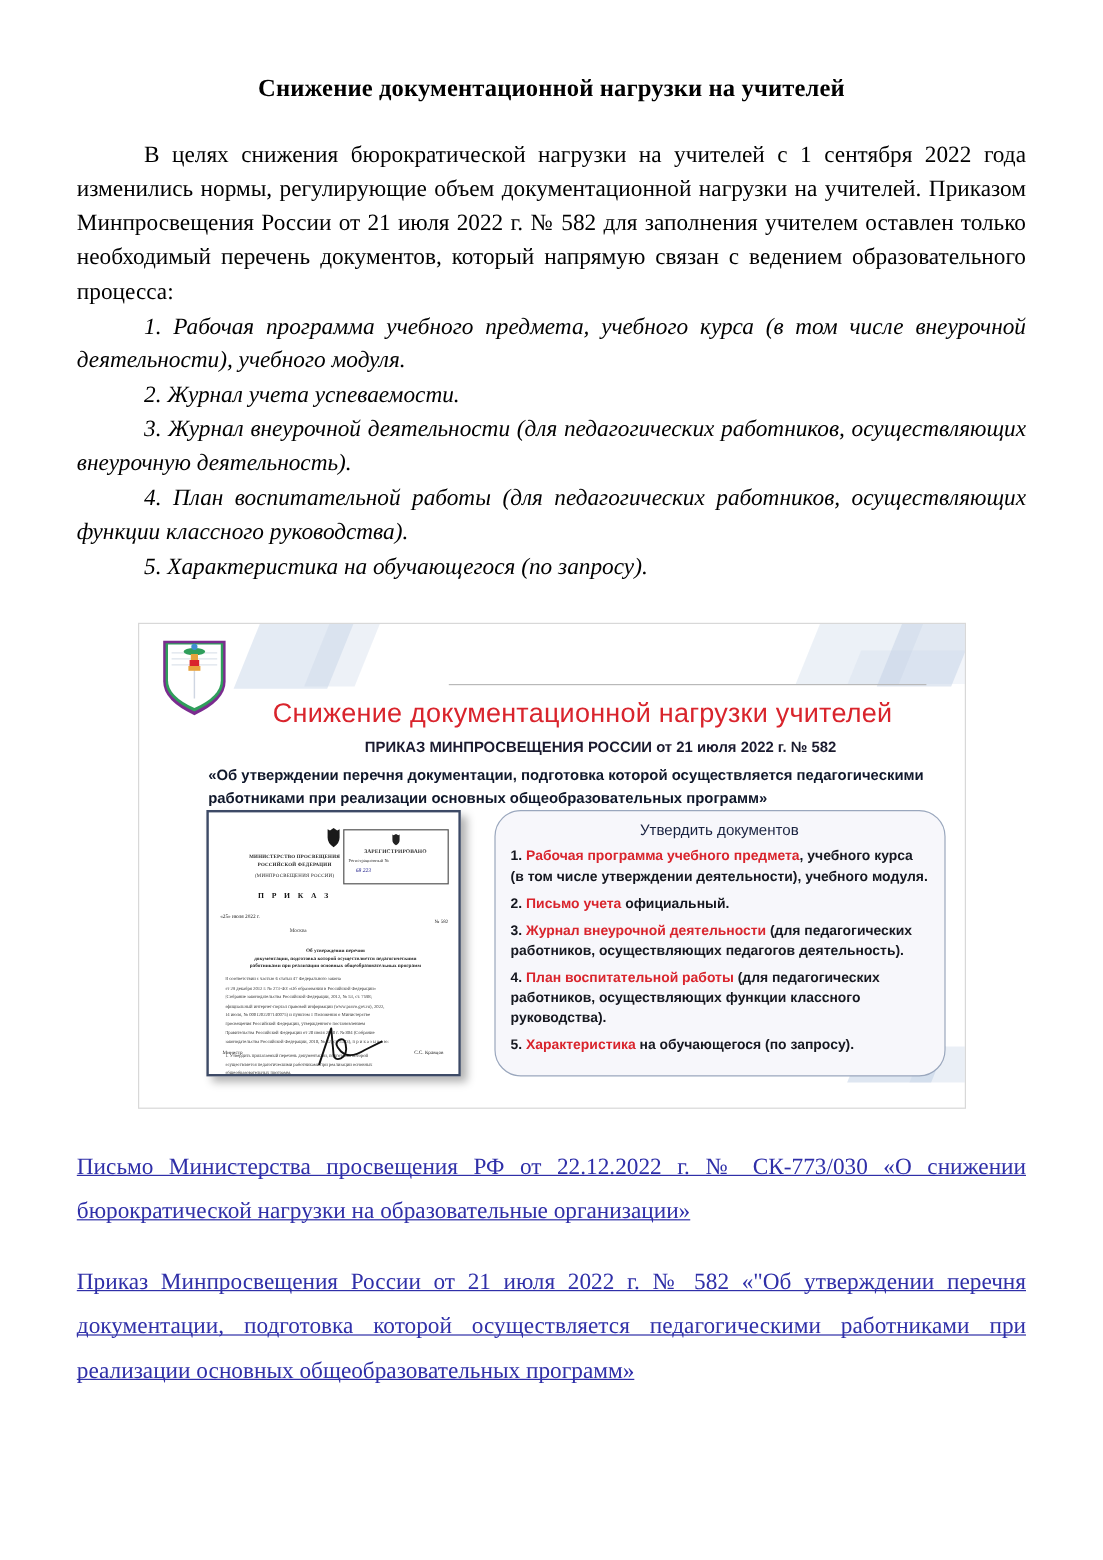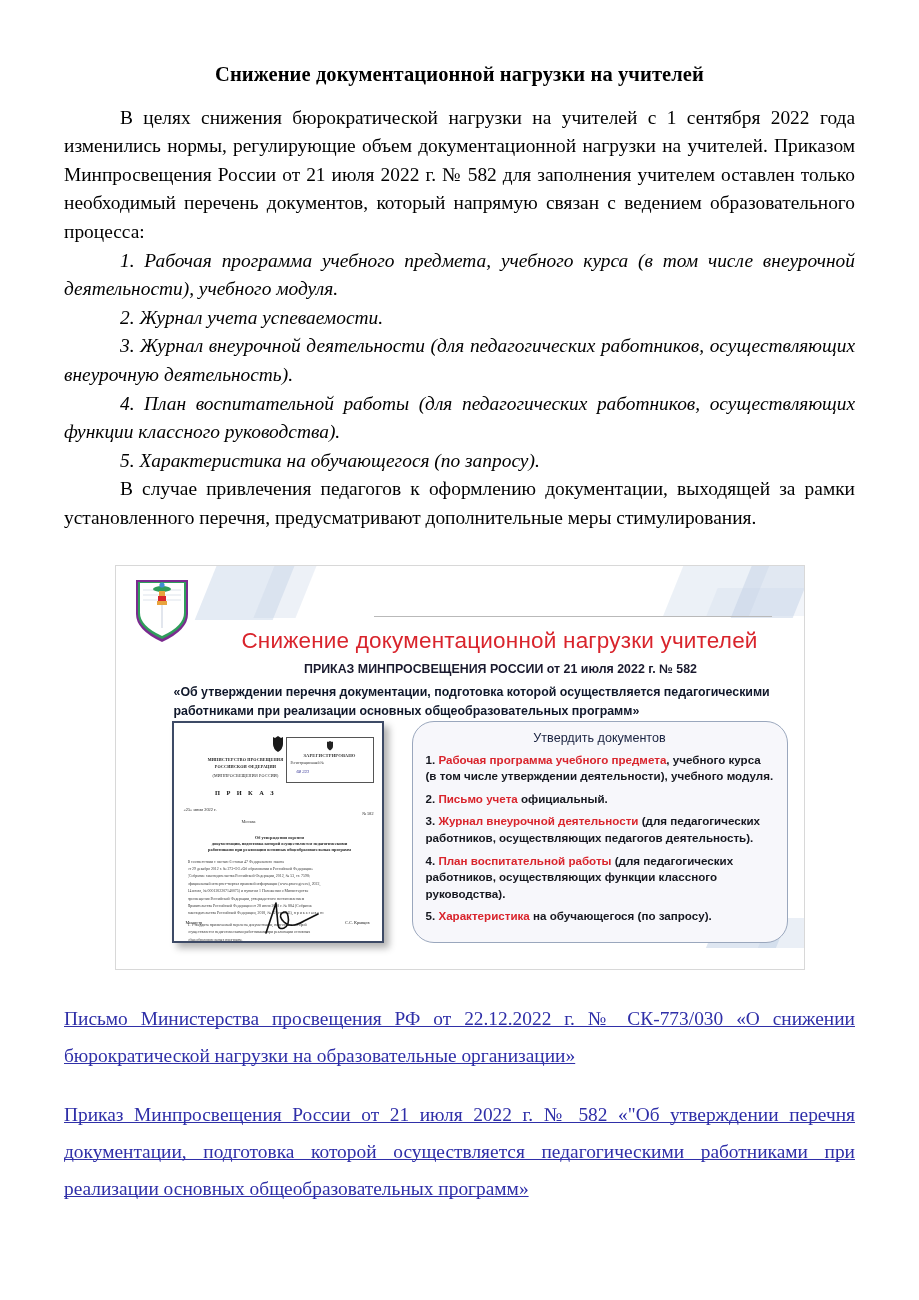--- a/index.html
+++ b/index.html
@@ -36,21 +36,21 @@
   p.para {
     margin: 0;
     text-align: justify;
     text-justify: inter-word;
     font-size: 19.4px;
     line-height: 28.6px;
     text-indent: 56px;
     hyphens: none;
   }
   p.intro {
-    margin-top: 16px;
+    margin-top: 28px;
   }
   p.item {
     font-style: italic;
     text-align: justify;
     font-size: 19.4px;
     line-height: 28.6px;
     text-indent: 56px;
     margin: 0;
   }
   p.item.short {
@@ -100,21 +100,21 @@
   .emblem {
     position: absolute;
     left: 14px;
     top: 8px;
     width: 64px;
     height: 70px;
   }
 
   .ig-title {
     position: absolute;
-    left: 89px;
+    left: 75px;
     top: 62px;
     width: 590px;
     text-align: center;
     color: #d9242c;
     font-size: 22.5px;
     font-weight: 500;
     letter-spacing: 0.2px;
     white-space: nowrap;
   }
   .ig-sub1 {
@@ -265,21 +265,20 @@
 
   <div class="body-wrap">
     <p class="para intro">В целях снижения бюрократической нагрузки на учителей с 1 сентября 2022 года изменились нормы, регулирующие объем документационной нагрузки на учителей.  Приказом Минпросвещения России от 21 июля 2022 г. № 582   для заполнения учителем оставлен только необходимый перечень документов, который напрямую связан с ведением образовательного процесса:</p>
 
     <p class="item">1. Рабочая программа учебного предмета, учебного курса (в том числе внеурочной деятельности), учебного модуля.</p>
     <p class="item short">2. Журнал учета успеваемости.</p>
     <p class="item">3. Журнал внеурочной деятельности (для педагогических работников, осуществляющих внеурочную деятельность).</p>
     <p class="item">4. План воспитательной работы (для педагогических работников, осуществляющих функции классного руководства).</p>
     <p class="item short">5. Характеристика на обучающегося (по запросу).</p>
 
-    <p class="para closing">В случае привлечения педагогов к оформлению документации, выходящей за рамки установленного перечня, предусматривают дополнительные меры стимулирования.</p>
   </div>
 
   <div class="infographic">
 
     <div class="ig-band band-tl-1"></div>
     <div class="ig-band band-tl-2"></div>
     <div class="ig-band band-tr-1"></div>
     <div class="ig-band band-tr-2"></div>
     <div class="ig-band band-tr-3"></div>
     <div class="ig-band band-br-1"></div>

